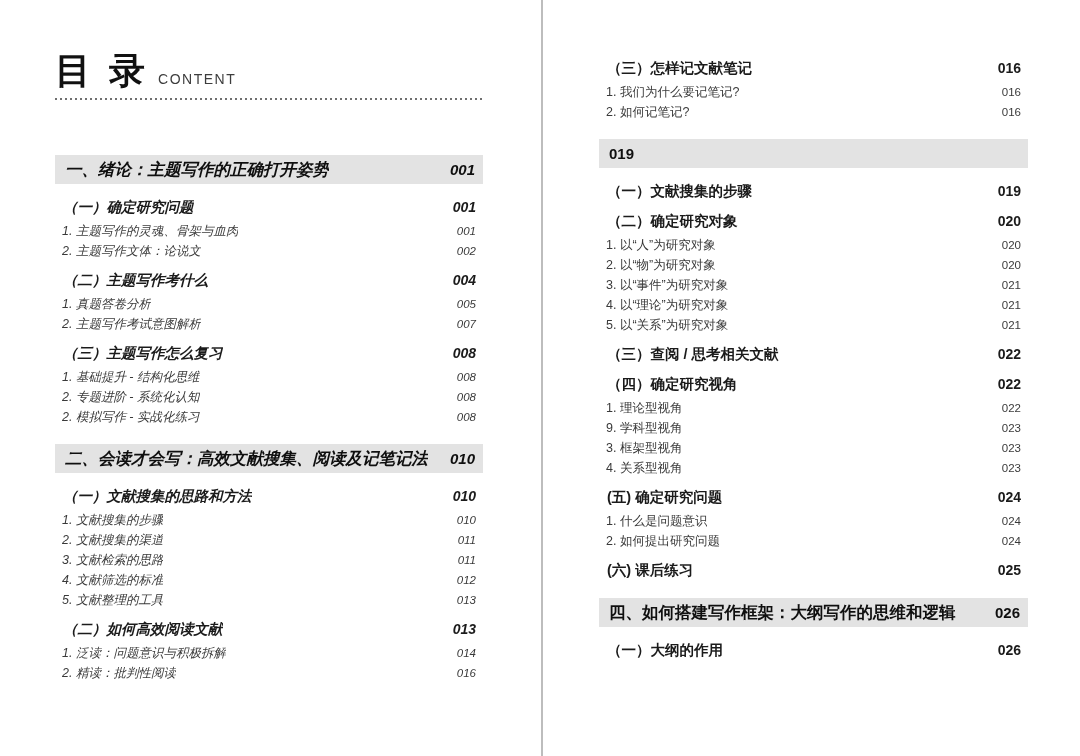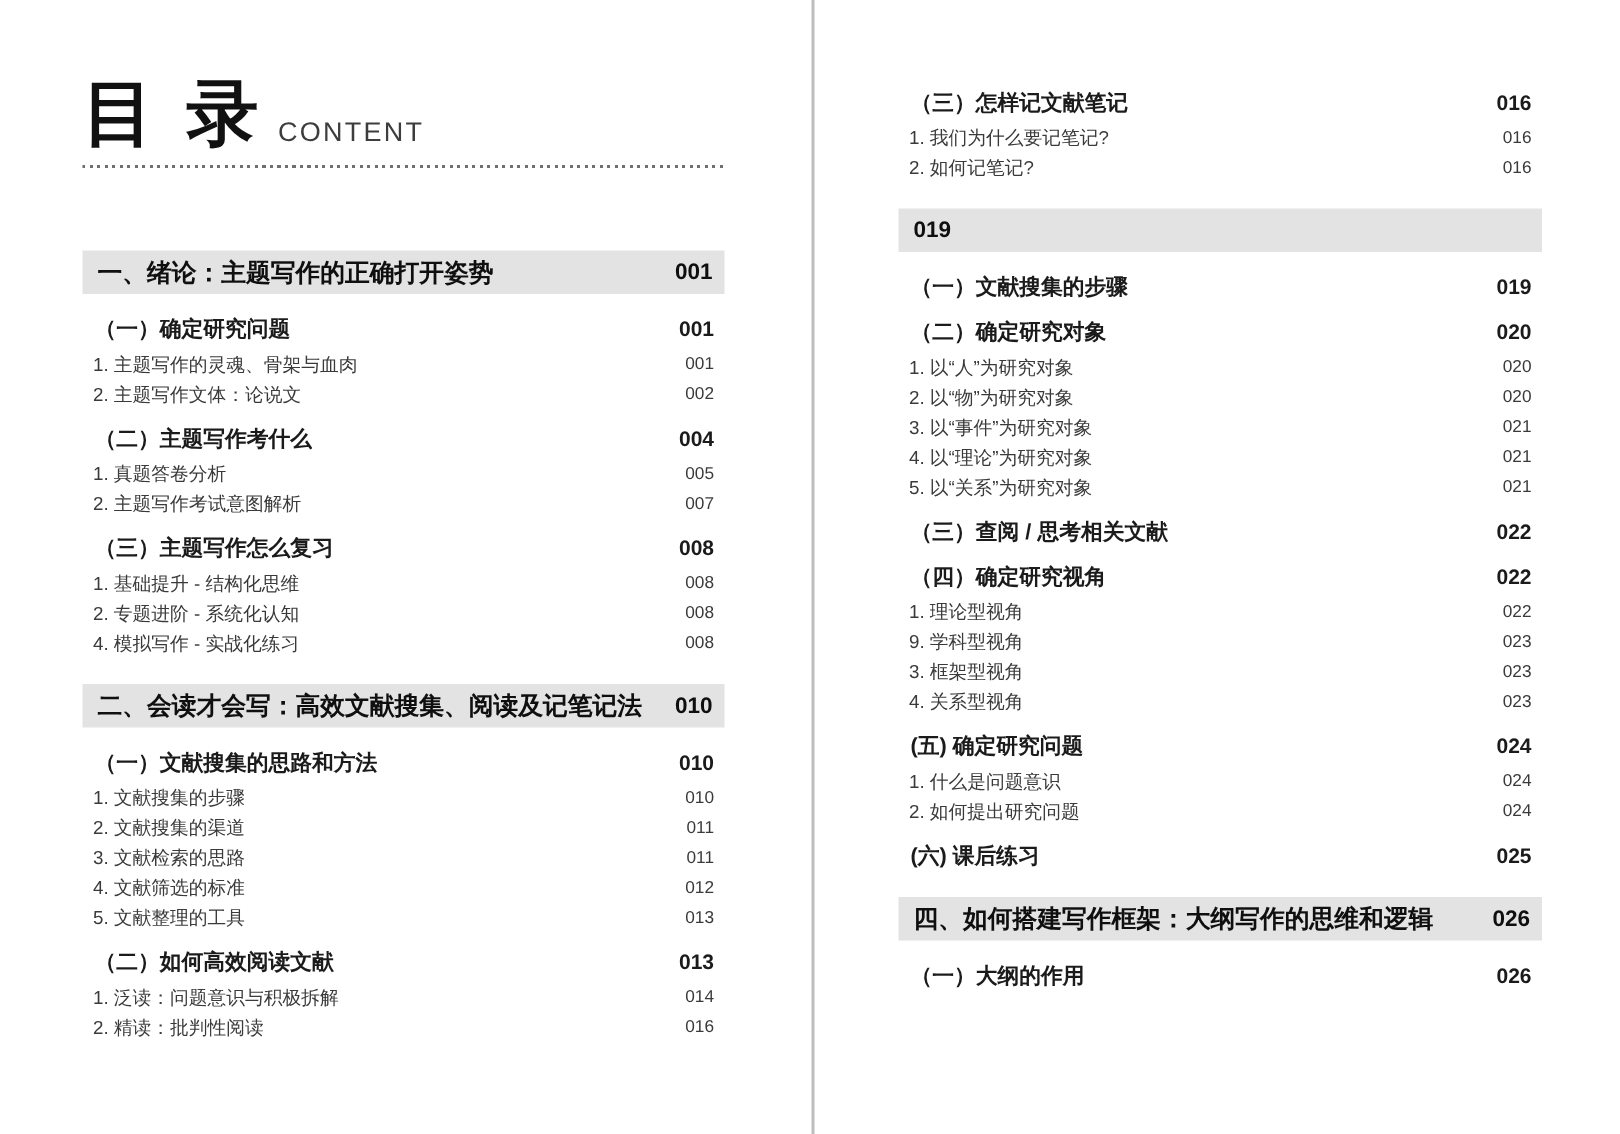--- a/index.html
+++ b/index.html
@@ -21,42 +21,42 @@
     background: #bdbdbd;
   }
   .col { position: absolute; top: 0; }
   .col-left  { left: 55px;  width: 428px; }
   .col-right { left: 599px; width: 429px; }
 
   
   .toc-header { padding-top: 53px; }
   .title-row { display: flex; align-items: flex-end; }
   .title-zh {
-    font-size: 48px;
+    font-size: 36px;
     font-weight: 700;
     letter-spacing: 4px;
     line-height: 1;
     color: #111111;
     white-space: nowrap;
   }
   .title-en {
-    font-size: 18px;
+    font-size: 14px;
     color: #3d3d3d;
     letter-spacing: 1.5px;
     margin-left: 9px;
     padding-bottom: 2px;
   }
   .dotted-rule {
     margin-top: 9px;
     height: 2px;
     background: repeating-linear-gradient(to right, #6f6f6f 0 2px, transparent 2px 5px);
   }
 
   
-  .col-left  .blocks { padding-top: 55px; }
+  .col-left  .blocks { padding-top: 55px; font-style: italic; }
   .col-right .blocks { padding-top: 57px; }
   .blocks > :first-child { margin-top: 0 !important; }
 
   .row { display: flex; justify-content: space-between; align-items: center; }
 
   .section {
     background: var(--bar-bg, #e3e3e3);
     height: 29px;
     margin-top: 17px;
     margin-bottom: 12px;
@@ -140,21 +140,21 @@
         </div>
         <div class="row item">
           <span class="label">1. 基础提升 - 结构化思维</span>
           <span class="num">008</span>
         </div>
         <div class="row item">
           <span class="label">2. 专题进阶 - 系统化认知</span>
           <span class="num">008</span>
         </div>
         <div class="row item">
-          <span class="label">4. 模拟写作 - 实战化练习</span>
+          <span class="label">2. 模拟写作 - 实战化练习</span>
           <span class="num">008</span>
         </div>
         <div class="row section">
           <span class="label">二、会读才会写：高效文献搜集、阅读及记笔记法</span>
           <span class="num">010</span>
         </div>
         <div class="row subhead">
           <span class="label">（一）文献搜集的思路和方法</span>
           <span class="num">010</span>
         </div>

